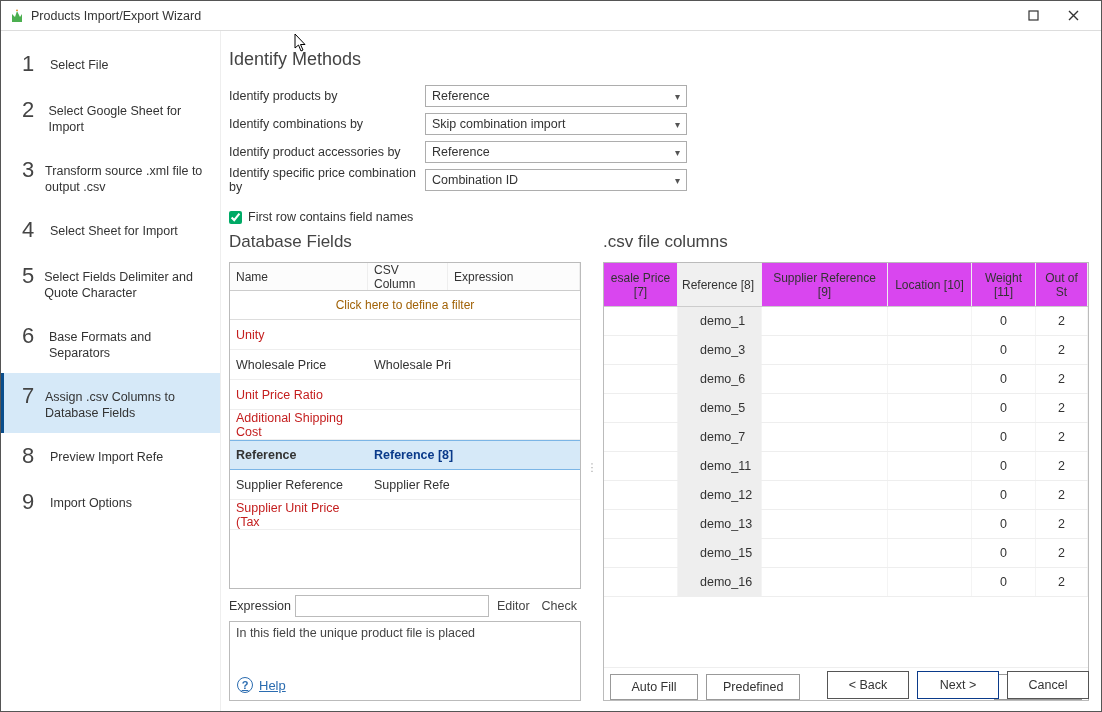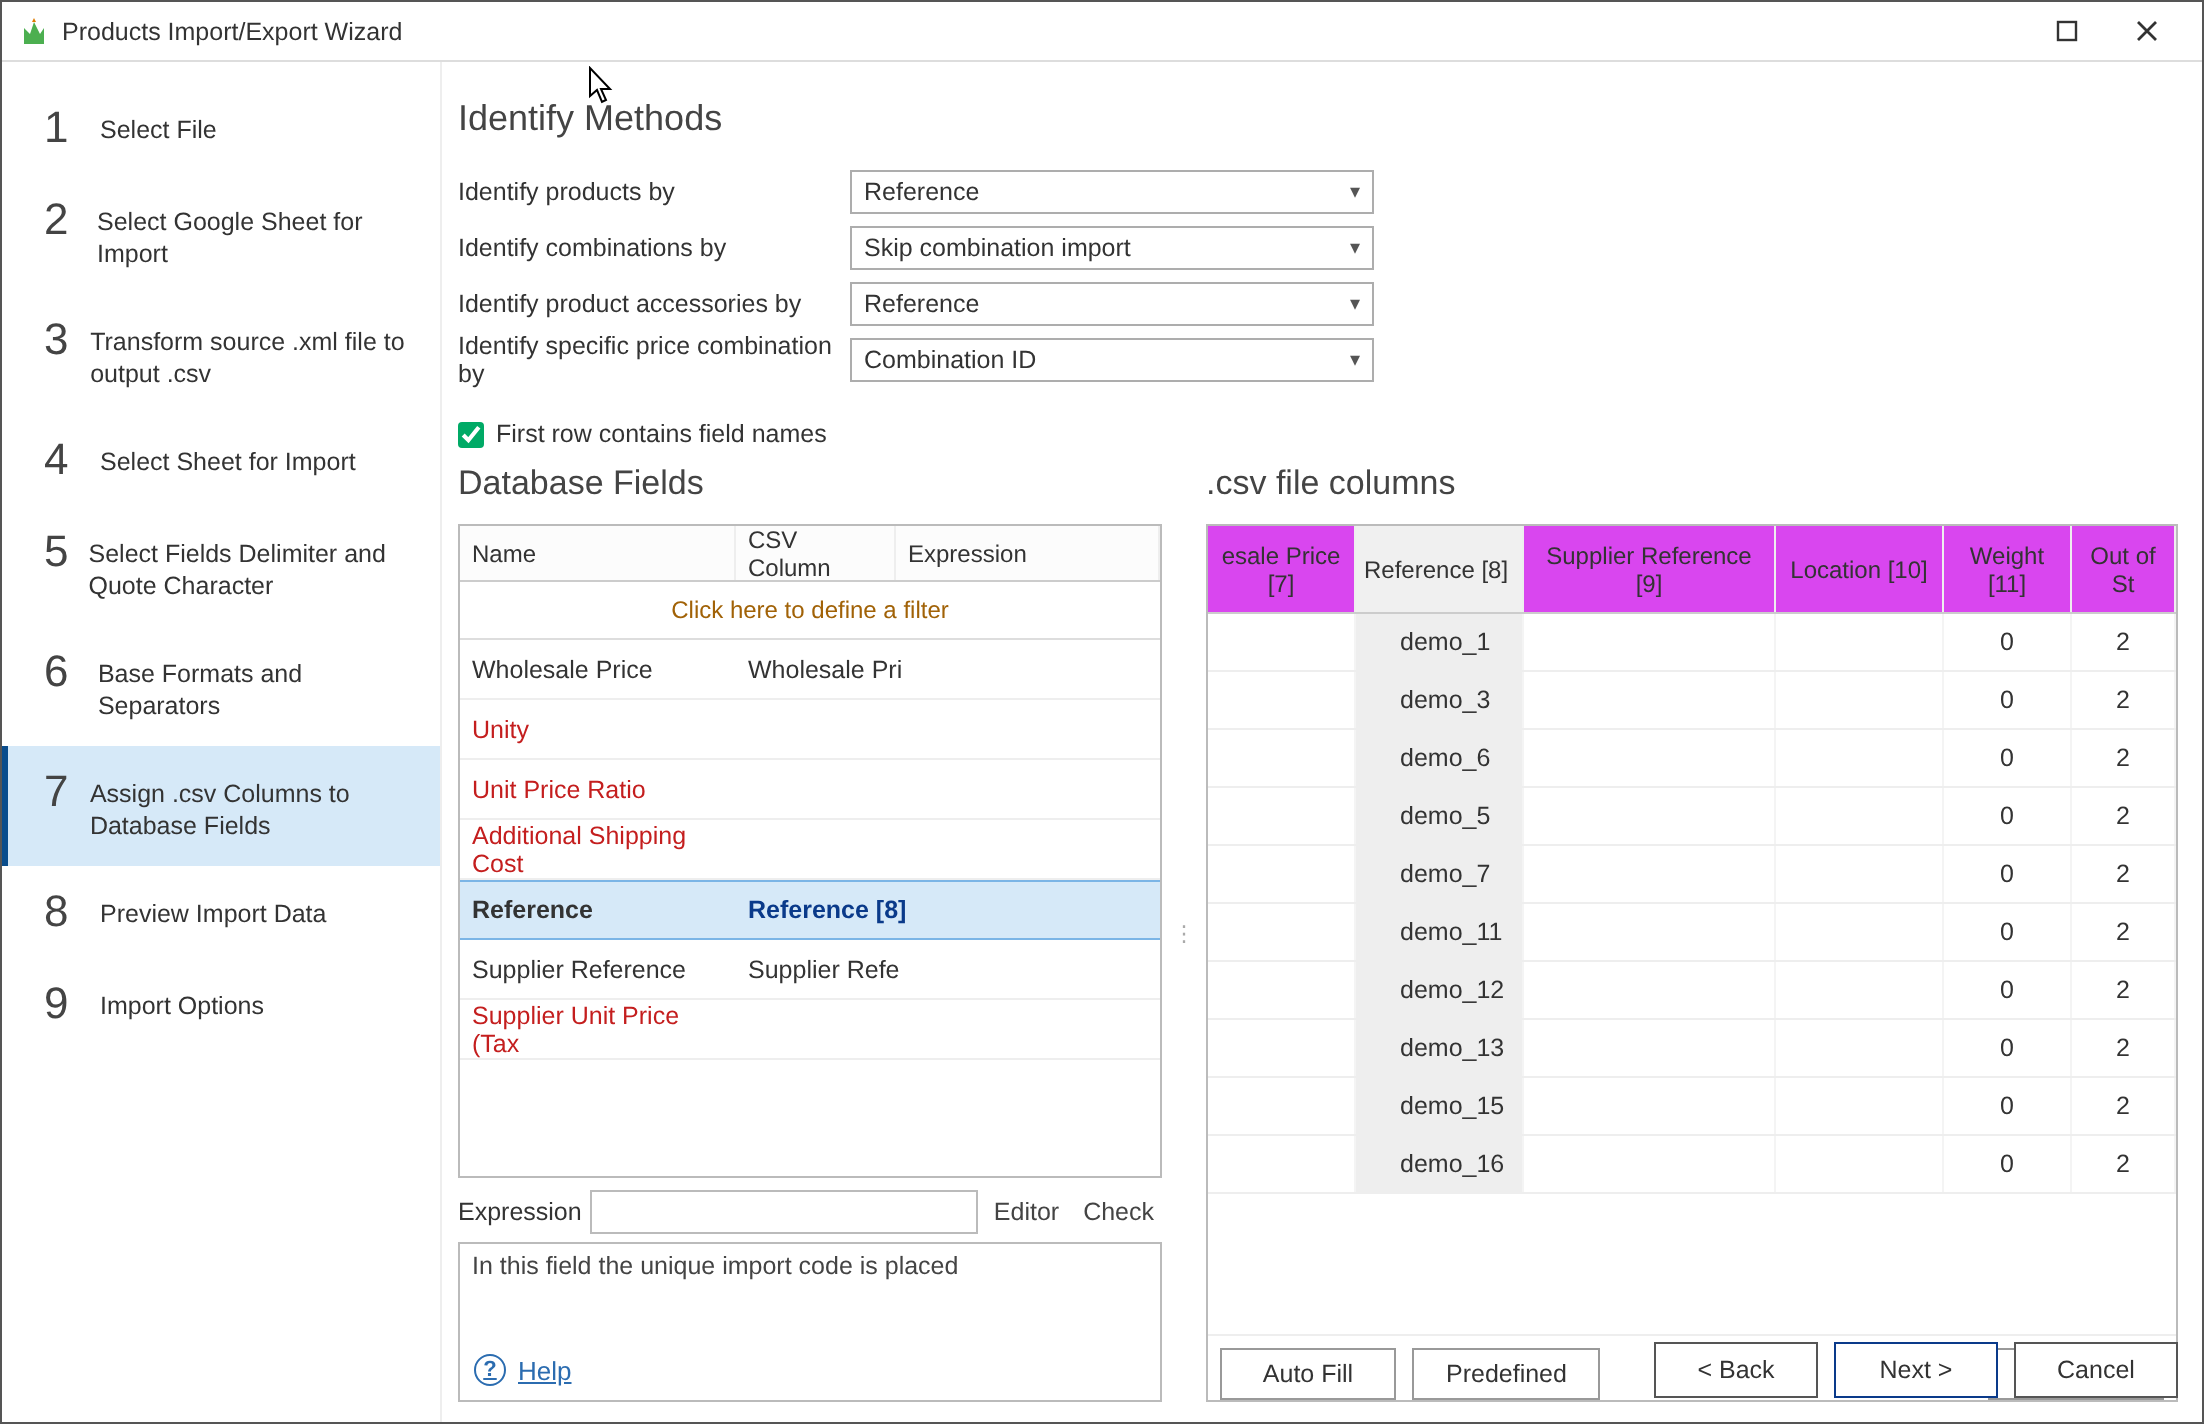--- a/index.html
+++ b/index.html
@@ -388,21 +388,21 @@
       <div class="step">
         <div class="num">6</div>
                  <div class="label">Base Formats and Separators</div>
       </div>
       <div class="step active">
         <div class="num">7</div>
                  <div class="label">Assign .csv Columns to Database Fields</div>
       </div>
       <div class="step">
         <div class="num">8</div>
-                 <div class="label">Preview Import Data</div>
+                 <div class="label">Preview Import Refe</div>
       </div>
       <div class="step">
         <div class="num">9</div>
                  <div class="label">Import Options</div>
       </div>
     </div>
 
   <div class="content">
     <div class="content-inner">
       <h2 class="section-title">Identify Methods</h2>
@@ -448,28 +448,28 @@
         <div class="panel panel-left">
           <h3>Database Fields</h3>
           <div class="grid">
             <div class="grid-head">
               <div class="gh-col" style="width:138px">Name</div>
               <div class="gh-col" style="width:80px">CSV Column</div>
               <div class="gh-col" style="flex:1">Expression</div>
             </div>
             <div class="grid-filter">Click here to define a filter</div>
             <div class="grid-body" id="db-rows">
+                <div class="db-row red">
+                  <div class="col1">Unity</div>
+                 <div class="col2"></div>
+                 <div class="col3"></div>
+                </div>
                 <div class="db-row">
                   <div class="col1">Wholesale Price</div>
                  <div class="col2">Wholesale Pri</div>
-                 <div class="col3"></div>
-                </div>
-                <div class="db-row red">
-                  <div class="col1">Unity</div>
-                 <div class="col2"></div>
                  <div class="col3"></div>
                 </div>
                 <div class="db-row red">
                   <div class="col1">Unit Price Ratio</div>
                  <div class="col2"></div>
                  <div class="col3"></div>
                 </div>
                 <div class="db-row red">
                   <div class="col1">Additional Shipping Cost</div>
                  <div class="col2"></div>
@@ -491,21 +491,21 @@
                  <div class="col3"></div>
                 </div>
               </div>
           </div>
           <div class="expr-row">
             <span class="elabel">Expression</span>
             <input class="einput" style="">
             <span class="ebtn">Editor</span>
             <span class="ebtn">Check</span>
           </div>
-          <div class="desc-box">In this field the unique import code is placed</div>
+          <div class="desc-box">In this field the unique product file is placed</div>
         </div>
 
         <div class="splitter"></div>
 
         <div class="panel panel-right">
           <h3>.csv file columns</h3>
           <div class="csv-grid">
             <div class="csv-head" id="csv-head">
                 <div class="ch-col col-sale">esale Price [7]</div>
                 <div class="ch-col col-ref">Reference [8]</div>

